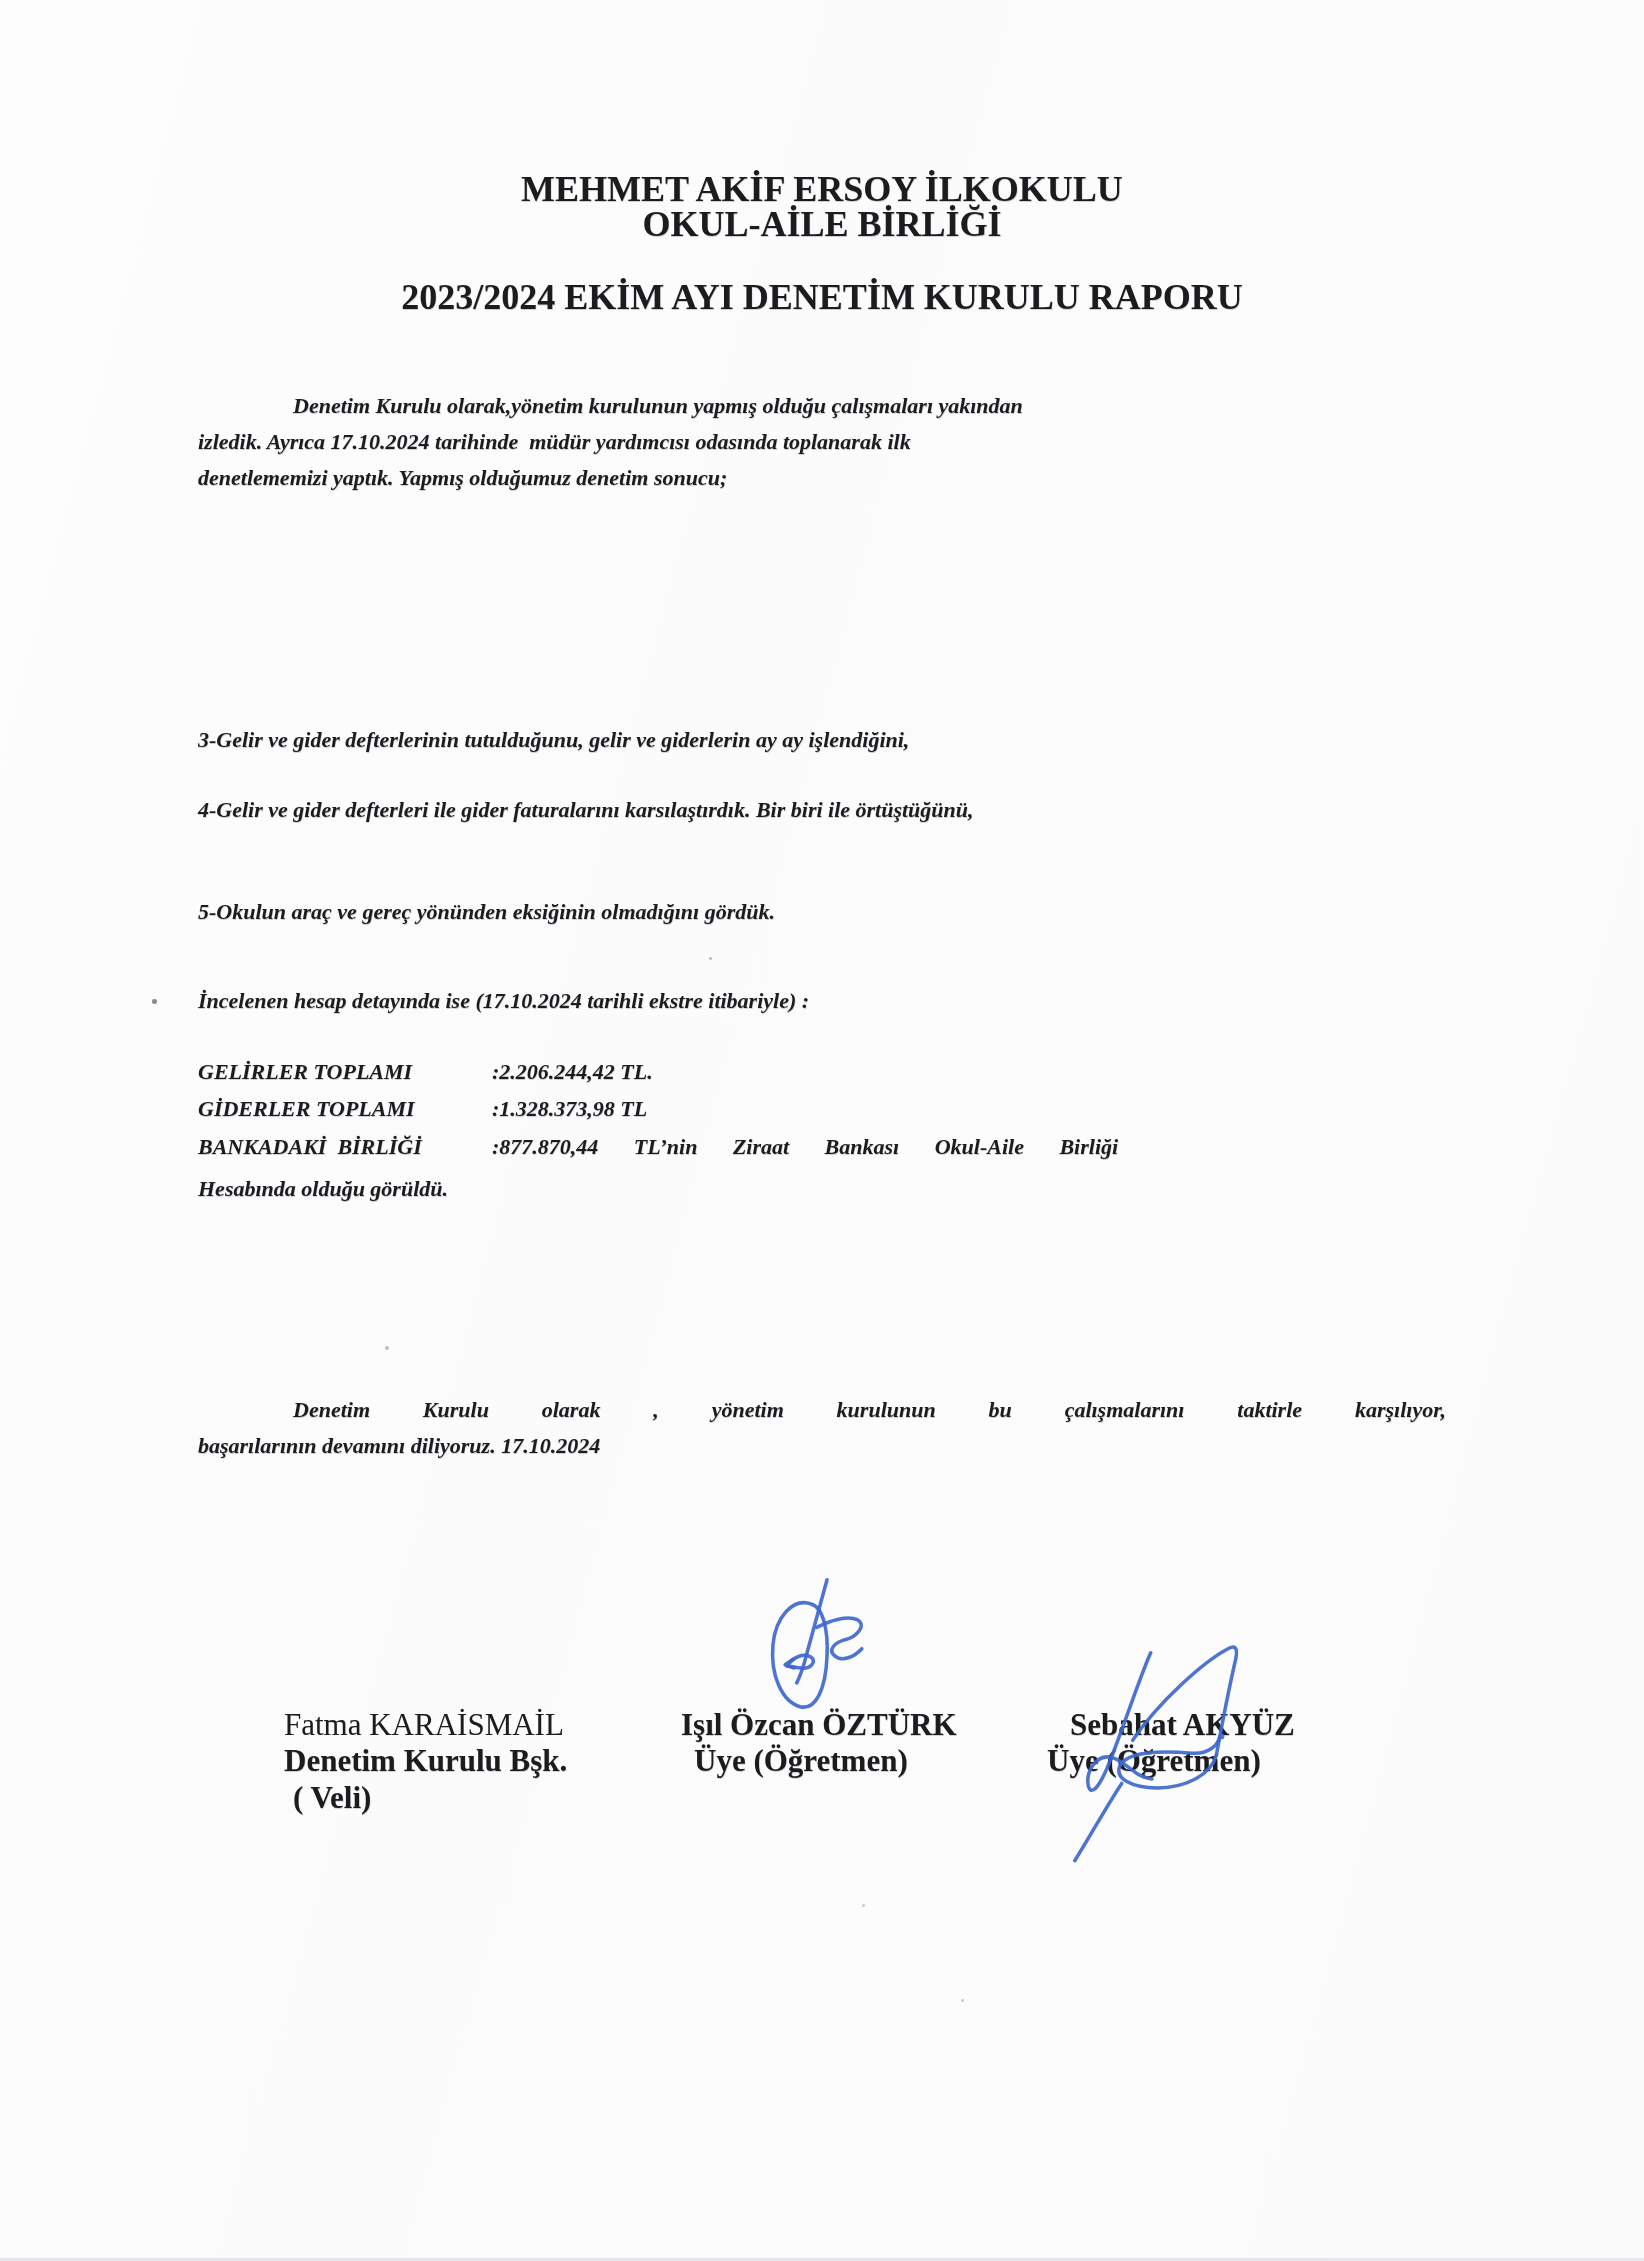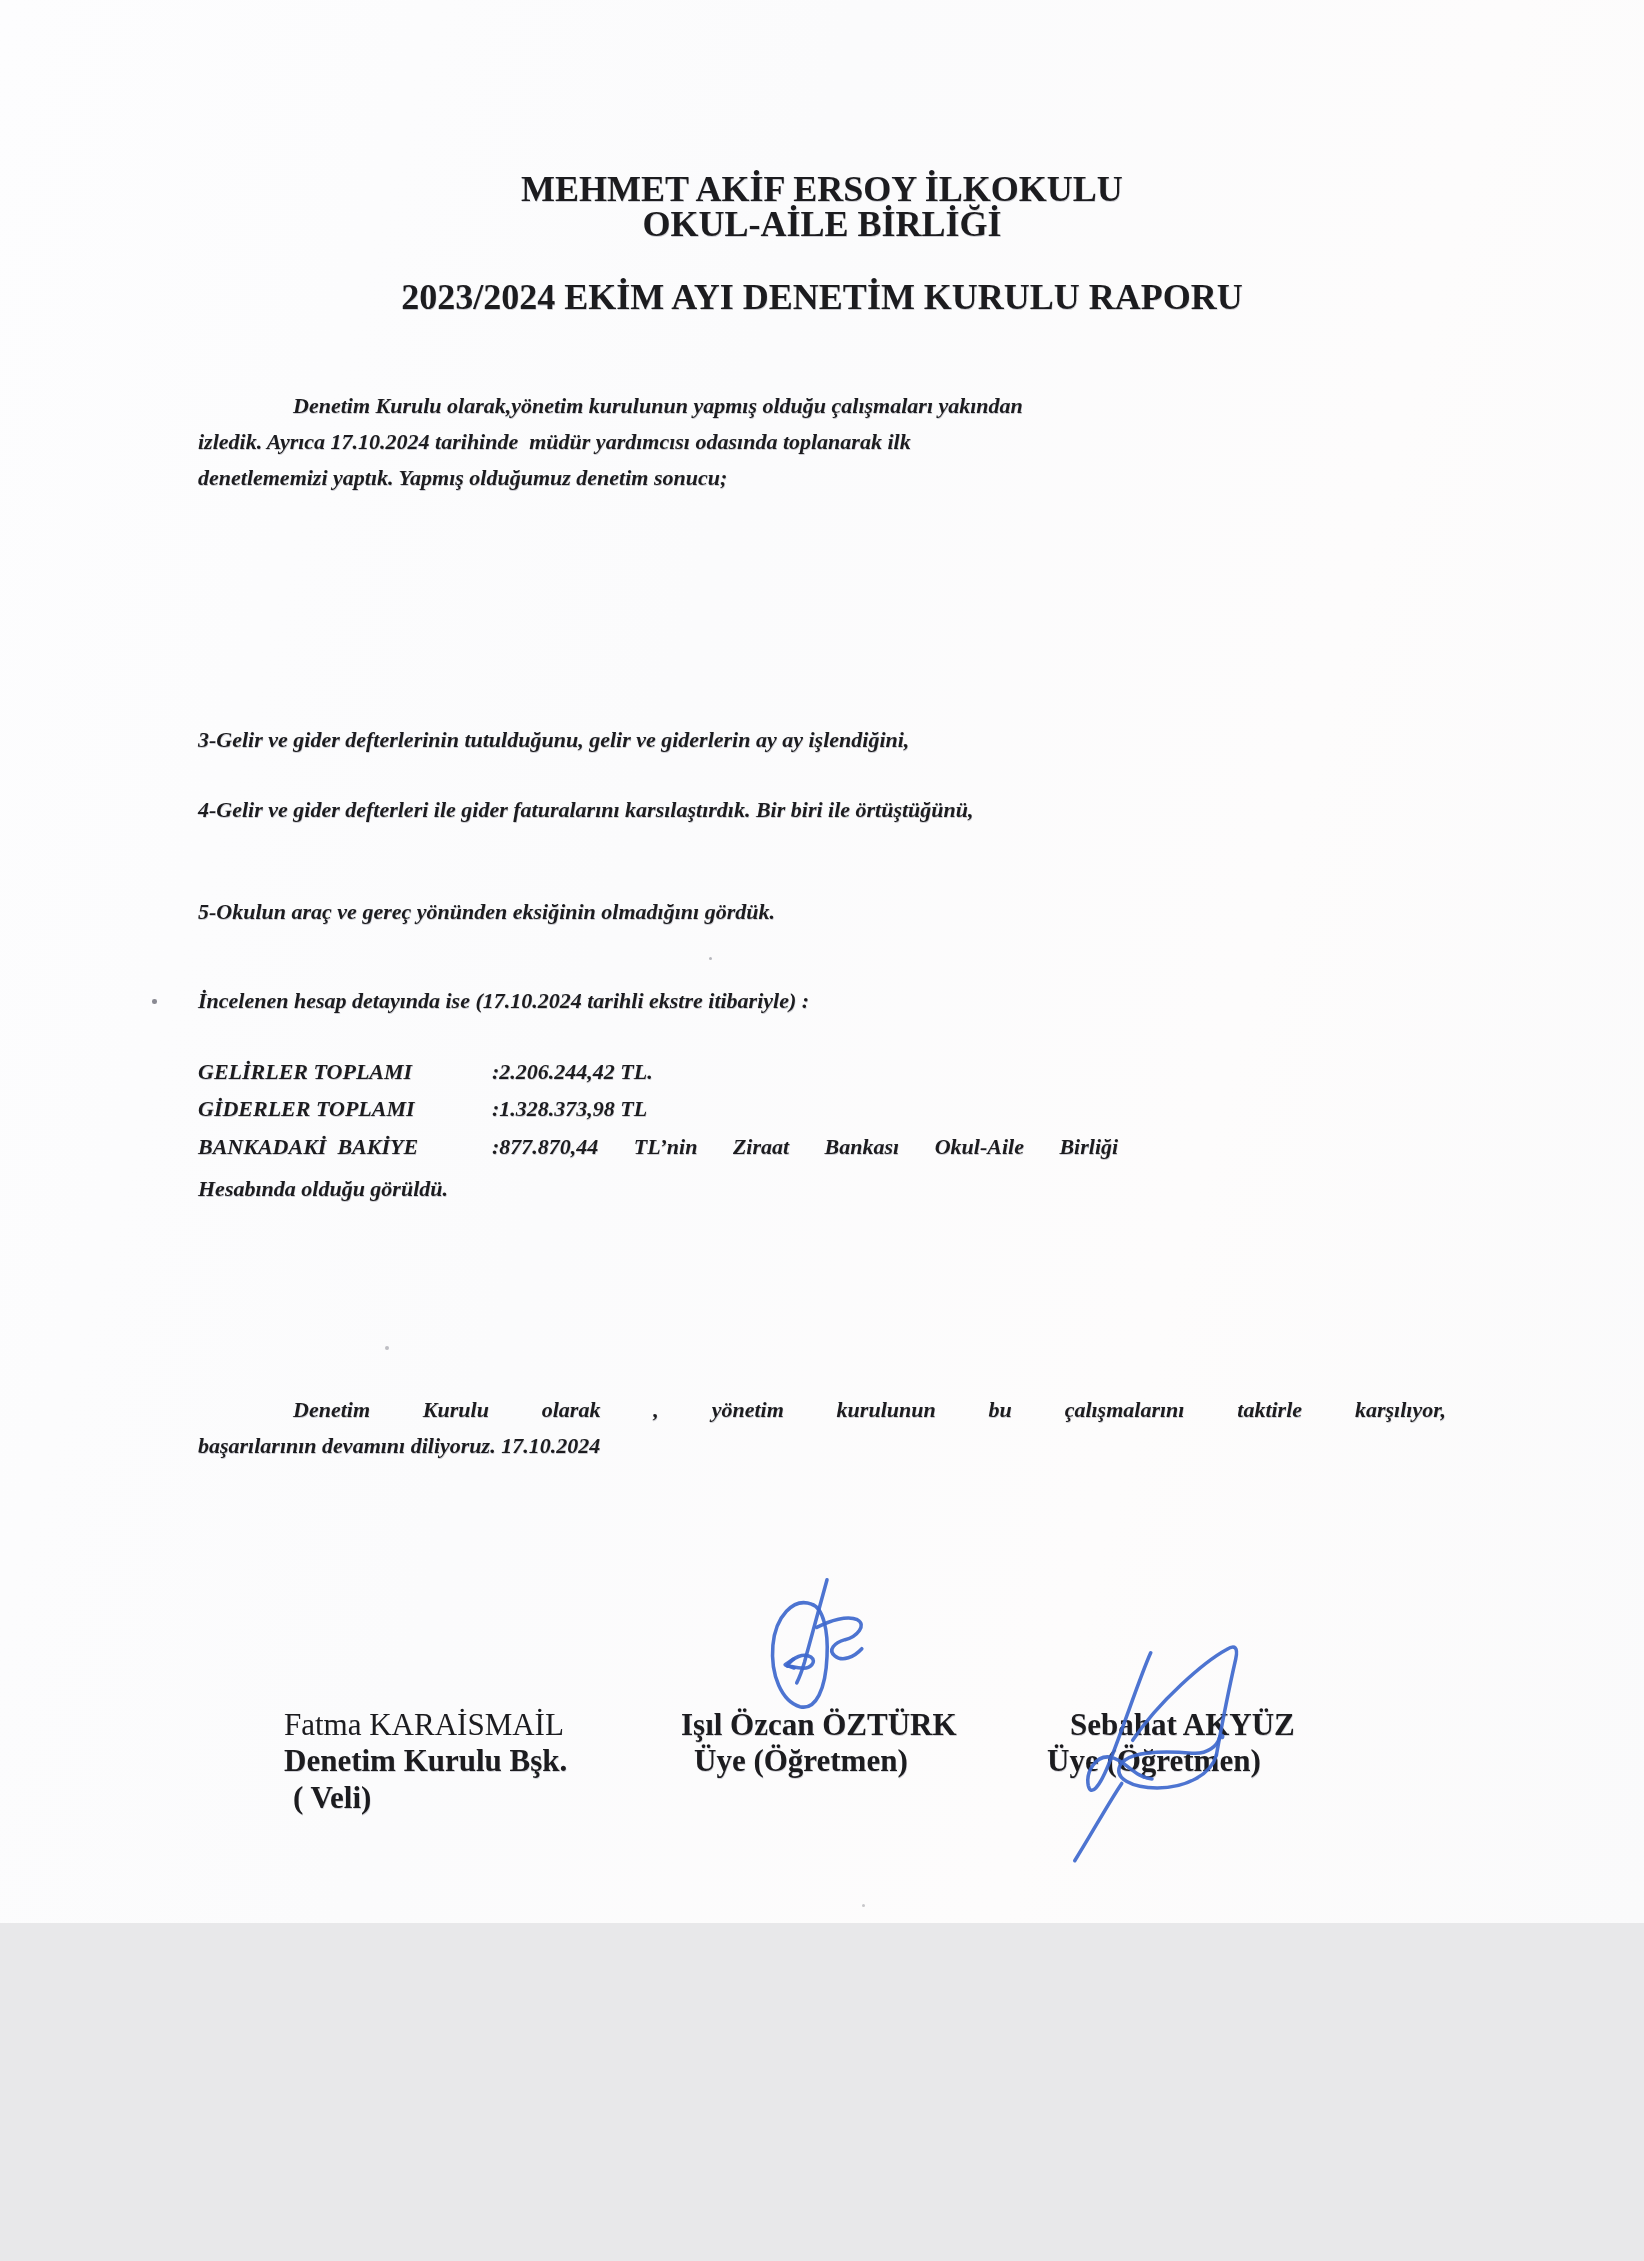--- a/index.html
+++ b/index.html
@@ -1,18 +1,18 @@
 <!DOCTYPE html>
 <html style="font-size:10.3px"><head>
 <meta charset="utf-8">
 <style>
   html,body{margin:0;padding:0;background:#e8e8ea;}
   .page{
     position:relative;
-    width:1644px;height:1923px;
+    width:1644px;height:2258px;
     background:linear-gradient(105deg,#fdfdfe 0%,#fbfbfc 40%,#fdfcfc 70%,#fafafb 100%);
     overflow:hidden;
     font-family:"Liberation Serif","DejaVu Serif",serif;
     color:#1c1c1f;
   }
   .abs{position:absolute;}
   .line{white-space:pre-wrap;}
   .bodytext{
     left:198px;width:1248px;
     font-size:22px;line-height:36px;font-weight:bold;
@@ -59,21 +59,21 @@
     <div class="line">5-Okulun araç ve gereç yönünden eksiğinin olmadığını gördük.</div>
   </div>
 
   <div class="abs bodytext" style="top:983px;">
     <div class="line">İncelenen hesap detayında ise (17.10.2024 tarihli ekstre itibariyle) :</div>
   </div>
 
   <div class="abs bodytext" style="top:1054px;">
     <div class="line"><span class="fin-label">GELİRLER TOPLAMI</span><span>:2.206.244,42 TL.</span></div>
     <div class="line" style="margin-top:1.3px;"><span class="fin-label">GİDERLER TOPLAMI</span><span>:1.328.373,98 TL</span></div>
-    <div class="line" style="margin-top:1.3px;"><span class="fin-label">BANKADAKİ  BAKİYE</span><span class="spread">:877.870,44 TL’nin Ziraat Bankası Okul-Aile Birliği</span></div>
+    <div class="line" style="margin-top:1.3px;"><span class="fin-label">BANKADAKİ  BİRLİĞİ</span><span class="spread">:877.870,44 TL’nin Ziraat Bankası Okul-Aile Birliği</span></div>
     <div class="line" style="margin-top:6px;">Hesabında olduğu görüldü.</div>
   </div>
 
   <div class="abs bodytext" style="top:1392px;">
     <div class="line indent justify-last" style="white-space:normal;">Denetim Kurulu olarak , yönetim kurulunun bu çalışmalarını taktirle karşılıyor,</div>
     <div class="line">başarılarının devamını diliyoruz. 17.10.2024</div>
   </div>
 
   <div class="abs sig-name regular" style="left:284px;top:1672px;">Fatma KARAİSMAİL</div>
   <div class="abs sig-name" style="left:284px;top:1708px;">Denetim Kurulu Bşk.</div>

